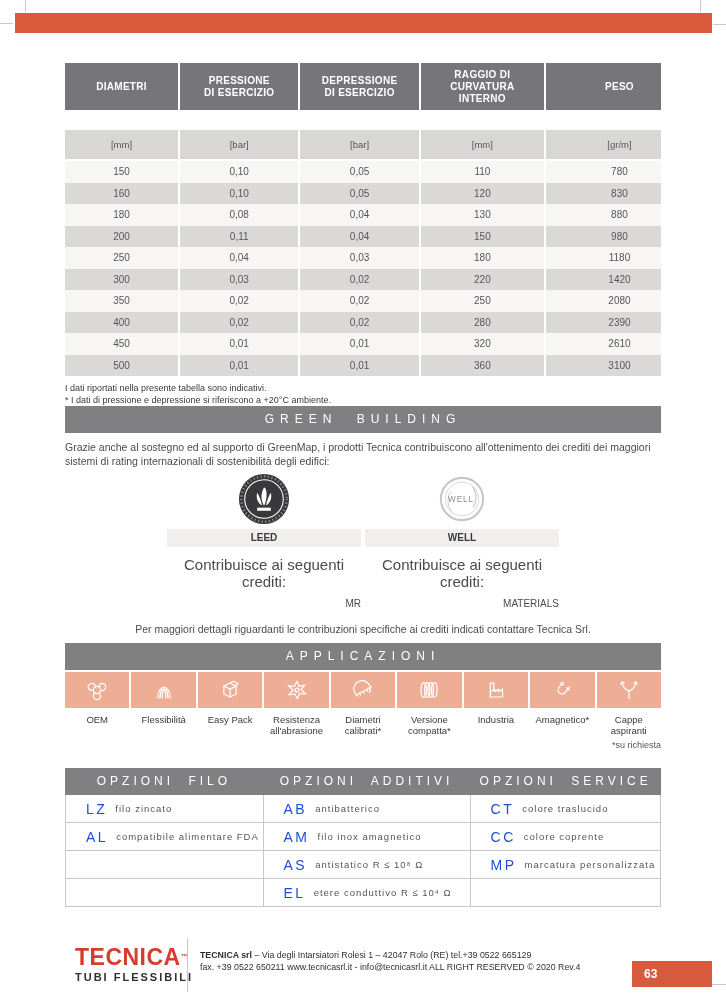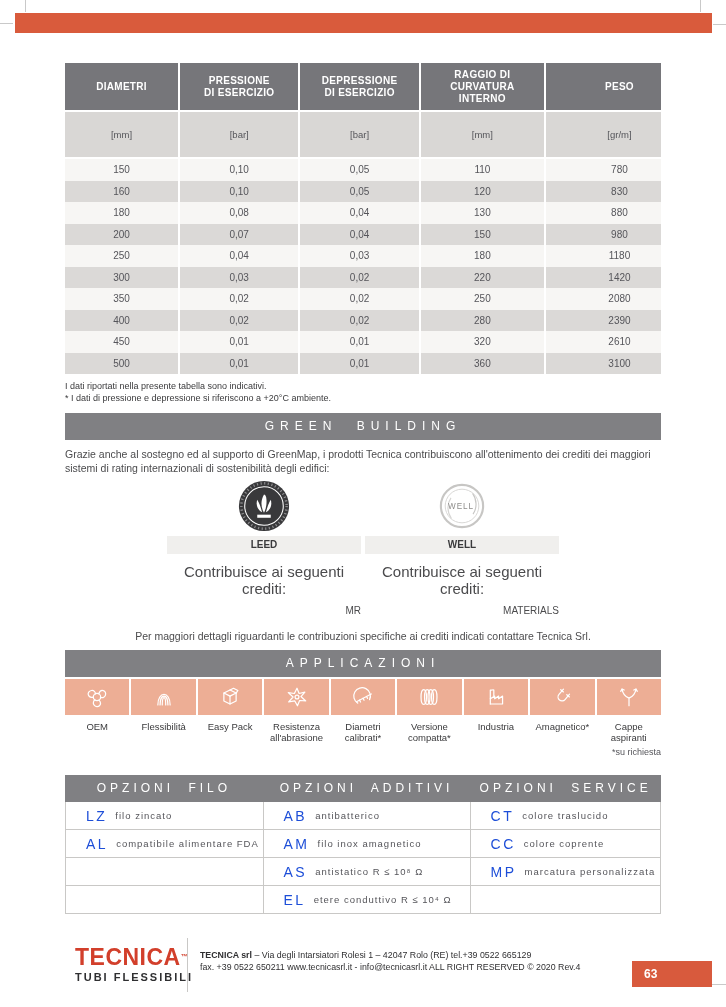--- a/index.html
+++ b/index.html
@@ -9,35 +9,35 @@
   .crop{position:absolute;background:#c9c9c9;}
   
   .top-bar{position:absolute;left:15px;top:13px;width:697px;height:20px;background:#d95b3c;}
   
   .content{position:absolute;left:65px;top:63px;width:596px;}
   
   .srow-head{display:flex;height:47px;}
   .shead{background:#76767a;color:#fff;font-weight:bold;font-size:10px;line-height:12px;
          text-align:center;display:flex;flex-direction:column;justify-content:center;
          border-right:2px solid #fff;box-sizing:border-box;letter-spacing:.3px;}
-  .srow-units{display:flex;height:45px;margin-top:2px;}
+  .srow-units{display:flex;height:29px;margin-top:20px;}
   .sunit{background:#d9d7d5;color:#55555a;font-size:9.5px;display:flex;align-items:center;
          justify-content:center;border-right:2px solid #fff;box-sizing:border-box;}
   .sbody{margin-top:2px;}
   .srow{display:flex;height:21.5px;}
   .scell{background:#f7f6f4;color:#55555a;font-size:10px;display:flex;align-items:center;
          justify-content:center;border-right:2px solid #fff;box-sizing:border-box;}
   .srow.alt .scell{background:#dbd9d7;}
   .shead:last-child,.sunit:last-child,.scell:last-child{border-right:none;padding-left:32px;}
   .w1{width:19.3%;} .w2{width:20.2%;} .w3{width:20.2%;} .w4{width:21%;} .w5{width:19.3%;}
   .notes{margin-top:6px;font-size:9px;line-height:12px;color:#3a3a3c;}
   
   .section-bar{background:#808083;color:#fff;height:27px;line-height:27px;text-align:center;
                font-size:12px;letter-spacing:6px;word-spacing:10px;font-weight:400;}
-  .gb-bar{margin-top:9px;}
+  .gb-bar{}
   .para{font-size:10.5px;line-height:14px;color:#4b4b4d;margin-top:7px;}
   
   .certs{width:392px;margin:4px auto 0 auto;display:flex;gap:4px;}
   .cert{width:194px;}
   .cert-logo{height:54px;display:flex;align-items:center;justify-content:center;}
   .cert-name{background:#f0efed;height:18px;line-height:18px;text-align:center;
              font-size:10px;font-weight:bold;color:#3a3a3c;margin-top:3px;}
   .cert-label{font-size:15px;text-align:center;color:#4b4b4d;margin-top:9px;}
   .cert-credit{font-size:10px;text-align:right;color:#4b4b4d;margin-top:8px;}
   .outro{margin-top:13px;text-align:center;}
@@ -131,21 +131,21 @@
           </div>
           <div class="srow">
             <div class="scell w1">180</div>
             <div class="scell w2">0,08</div>
             <div class="scell w3">0,04</div>
             <div class="scell w4">130</div>
             <div class="scell w5">880</div>
           </div>
           <div class="srow alt">
             <div class="scell w1">200</div>
-            <div class="scell w2">0,07</div>
+            <div class="scell w2">0,11</div>
             <div class="scell w3">0,04</div>
             <div class="scell w4">150</div>
             <div class="scell w5">980</div>
           </div>
           <div class="srow">
             <div class="scell w1">250</div>
             <div class="scell w2">0,04</div>
             <div class="scell w3">0,03</div>
             <div class="scell w4">180</div>
             <div class="scell w5">1180</div>

